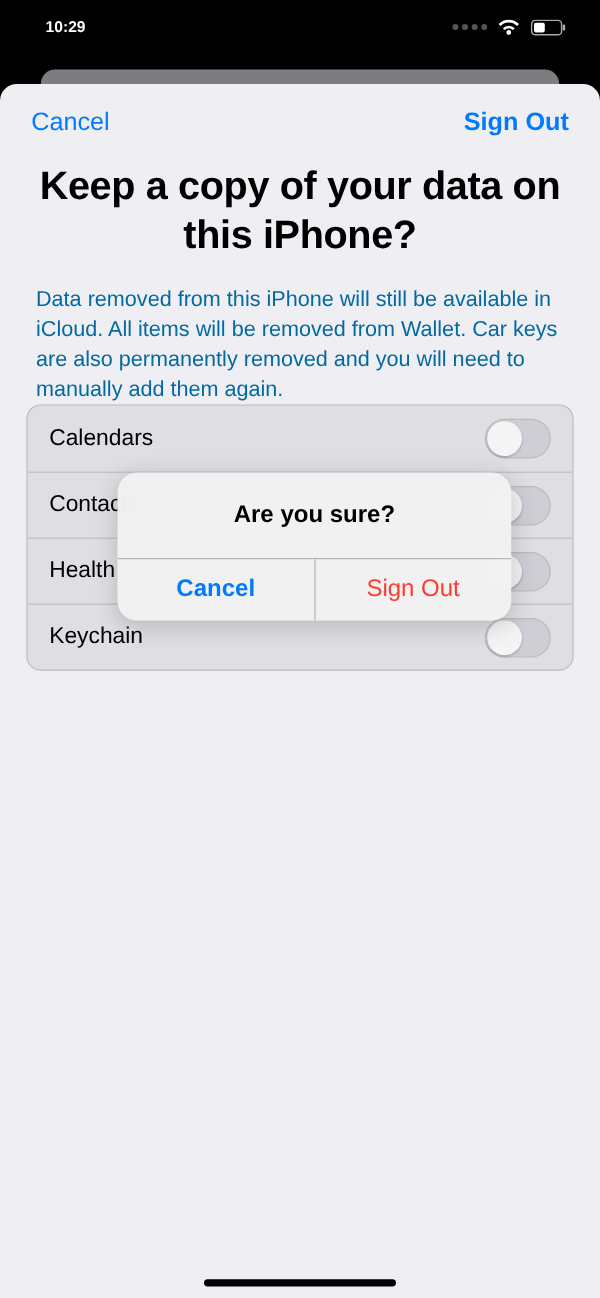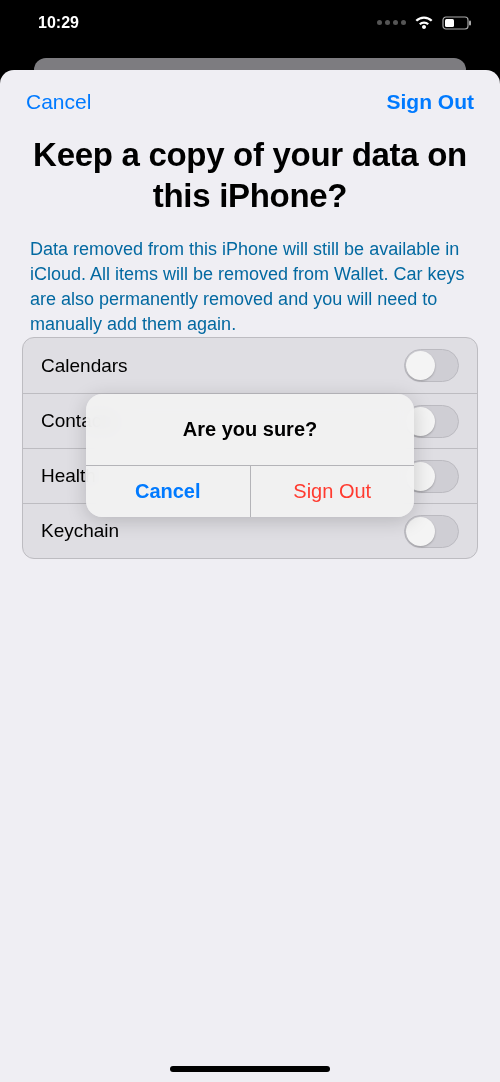--- a/index.html
+++ b/index.html
@@ -1,19 +1,19 @@
 <!DOCTYPE html>
 <html><head>
   <meta charset="utf-8">
   <style>
     * { margin: 0; padding: 0; box-sizing: border-box; font-family: -apple-system, 'Helvetica Neue', Helvetica, Arial, sans-serif; }
     html, body { width: 500px; height: 1082px; background: #000; overflow: hidden; }
 
     
-    .status-bar { position: absolute; top: 0; left: 0; right: 0; height: 45px; background: #000; color: #fff; display: flex; align-items: center; justify-content: space-between; padding: 0 28px 0 38px; font-size: 16px; font-weight: 600; }
+    .status-bar { position: absolute; top: 0; left: 0; right: 0; height: 45px; background: #000; color: #fff; display: flex; align-items: center; justify-content: space-between; padding: 0 28px 0 38px; font-size: 13px; font-weight: 600; }
     .status-right { display: flex; align-items: center; gap: 8px; }
     .sig-dots { display: flex; gap: 3px; align-items: center; }
     .sig-dots span { width: 5px; height: 5px; background: #555; border-radius: 50%; }
     .wifi svg, .battery svg { display: block; }
 
     
     .prev-sheet { position: absolute; top: 58px; left: 34px; right: 34px; height: 14px; background: #7d7c80; border-radius: 12px 12px 0 0; }
 
     
     .sheet { position: absolute; top: 70px; left: 0; right: 0; bottom: 0; background: #efeef3; border-radius: 14px 14px 0 0; overflow: hidden; }
@@ -30,21 +30,21 @@
     .list-row { display: flex; align-items: center; justify-content: space-between; padding: 0 18px; height: 55px; border-top: 1px solid #bdbcc1; }
     .list-row:first-child { border-top: none; }
     .list-row .row-label { font-size: 19px; color: #000; }
 
     .toggle { width: 55px; height: 33px; background: #cfced4; border-radius: 20px; position: relative; border: 1px solid #bbbac0; }
     .toggle .knob { position: absolute; top: 1px; left: 1px; width: 29px; height: 29px; border-radius: 50%; background: #f4f4f4; box-shadow: 0 1px 2px rgba(0,0,0,0.25); }
 
     .footer-text { font-size: 14px; color: #8a8a8e; text-align: center; padding: 16px 30px 0; line-height: 1.4; }
 
     
-    .alert-backdrop { position: absolute; inset: 0; }
+    .alert-backdrop { position: absolute; inset: 0; margin-left: 12px; }
     .alert { position: absolute; top: 394px; left: 86px; width: 328px; background: #f2f2f2ee; border-radius: 16px; overflow: hidden; backdrop-filter: blur(10px); box-shadow: 0 4px 20px rgba(0,0,0,0.18); }
     .alert-body { padding: 24px 18px 18px; text-align: center; }
     .alert-title { font-size: 20px; font-weight: 600; color: #000; margin-bottom: 6px; }
     .alert-message { font-size: 15px; color: #000; line-height: 1.35; }
     .alert-actions { display: flex; border-top: 0.5px solid #b4b4b8; }
     .alert-actions button { flex: 1; padding: 14px 0; background: none; border: none; font-size: 20px; cursor: pointer; }
     .alert-actions button:first-child { border-right: 0.5px solid #b4b4b8; color: #007aff; font-weight: 600; }
     .alert-actions button:last-child { color: #ff3b30; }
 
     

